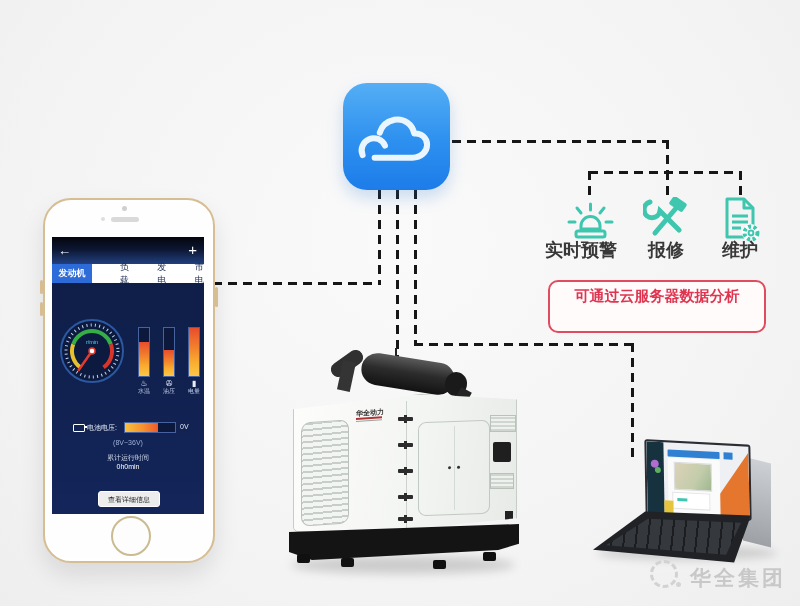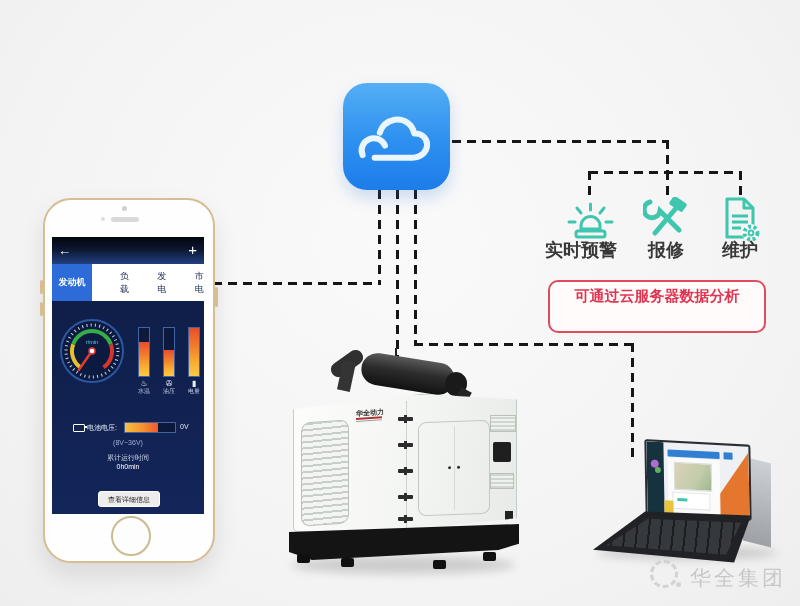--- a/index.html
+++ b/index.html
@@ -30,21 +30,21 @@
     border-radius:28px;box-shadow:0 12px 24px rgba(0,0,0,.10), inset 0 0 0 2px #fff;box-sizing:border-box;}
   .side-btn{background:#d6bd92;border-radius:2px;}
   .speaker{left:66px;top:17px;width:28px;height:5px;border-radius:3px;background:#d9d9d9;}
   .cam-dot{left:77px;top:6px;width:5px;height:5px;border-radius:50%;background:#cfcfcf;}
   .mic-dot{left:56px;top:17px;width:4px;height:4px;border-radius:50%;background:#dedede;}
   .screen{left:7px;top:37px;width:152px;height:277px;background:linear-gradient(180deg,#0e1d44 0%,#13255a 100%);overflow:hidden;}
   .app-header{left:0;top:0;width:152px;height:27px;background:linear-gradient(180deg,#04060d 0%,#0c1631 45%,#21407f 100%);color:#fff;}
   .app-back{left:6px;top:6px;font-size:13px;color:#fff;line-height:15px;}
   .app-title{left:0;top:8px;width:152px;text-align:center;font-size:10px;color:#fff;font-weight:bold;}
   .app-add{right:7px;top:4px;font-size:15px;color:#fff;line-height:17px;}
-  .tabbar{left:0;top:27px;width:152px;height:37px;background:#fff;display:flex;gap:28px;}
+  .tabbar{left:0;top:27px;width:152px;height:19px;background:#fff;display:flex;gap:28px;}
   .tab{flex:1;display:flex;align-items:center;justify-content:center;font-size:9px;color:#16264e;}
   .tab.active{flex:0 0 40px;background:#2d6bd9;color:#fff;font-weight:bold;}
   .bar-outline{position:absolute;width:12px;height:50px;top:90px;border:1px solid #46639f;background:#0c193c;box-sizing:border-box;}
   .bar-fill{position:absolute;left:0;bottom:0;width:100%;background:linear-gradient(180deg,#e84d2c 0%,#f2802c 40%,#f9ab2f 70%,#fcc847 100%);}
   .bar-cap{position:absolute;top:143px;width:26px;text-align:center;color:#e8edf8;}
   .bar-cap .glyph{font-size:8px;line-height:8px;}
   .bar-cap .lbl{font-size:6px;line-height:7px;color:#b9c6e2;}
   .batt-row{left:0;top:184px;width:152px;height:14px;}
   .batt-icon{left:21px;top:3px;width:10px;height:6px;border:1px solid #fff;border-radius:1px;}
   .batt-icon:after{content:"";position:absolute;right:-3px;top:1px;width:2px;height:2px;background:#fff;}
@@ -99,21 +99,21 @@
   .lap-yellow{position:absolute;left:17px;top:58px;width:9px;height:14px;background:#e6c43c;}
   .keyboard{left:0;top:70px;width:168px;height:58px;background:#202226;
     clip-path:polygon(31% 6%,94% 13%,84% 94%,0 72%);}
   .keys{position:absolute;left:10px;top:10px;width:150px;height:40px;
     background:repeating-linear-gradient(96deg,#35383d 0 10px,#1b1d21 10px 12px),repeating-linear-gradient(8deg,rgba(0,0,0,0) 0 6px,#1b1d21 6px 8px);
     clip-path:polygon(30% 2%,92% 12%,82% 92%,2% 68%);}
 
   
   .logo-mark{left:650px;top:560px;width:28px;height:28px;border:3px dashed #d2d2d2;border-radius:50%;box-sizing:border-box;}
   .logo-dot{left:676px;top:582px;width:5px;height:5px;border-radius:50%;background:#d4d4d4;}
-  .logo-text{left:690px;top:564px;font-size:21px;font-weight:normal;color:#c8c8c8;letter-spacing:3px;}
+  .logo-text{left:690px;top:564px;font-size:21px;font-weight:bold;color:#c8c8c8;letter-spacing:3px;}
 
   svg{display:block;}
 </style>
 </head>
 <body>
 
 <div class="stage">
 
 
   <div class="dv" style="left:378px;top:190px;height:94px;"></div>

